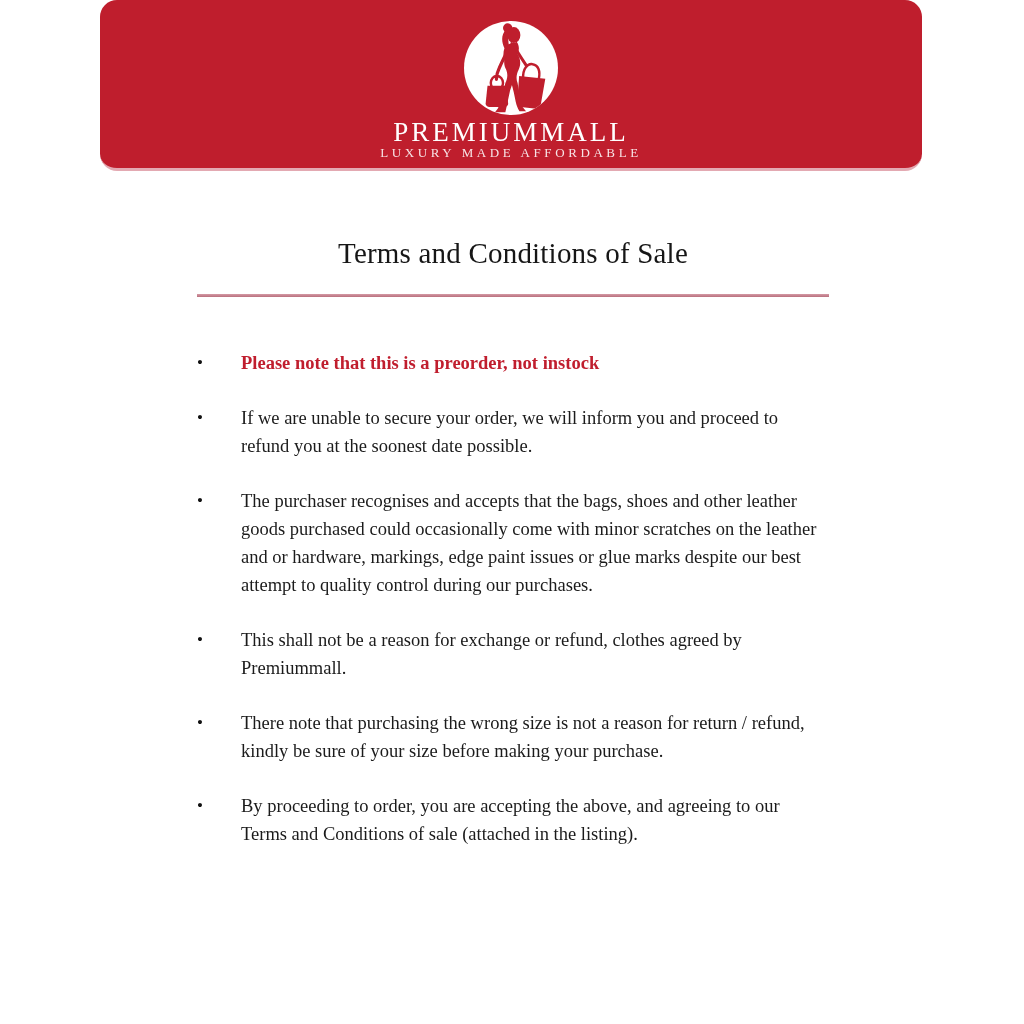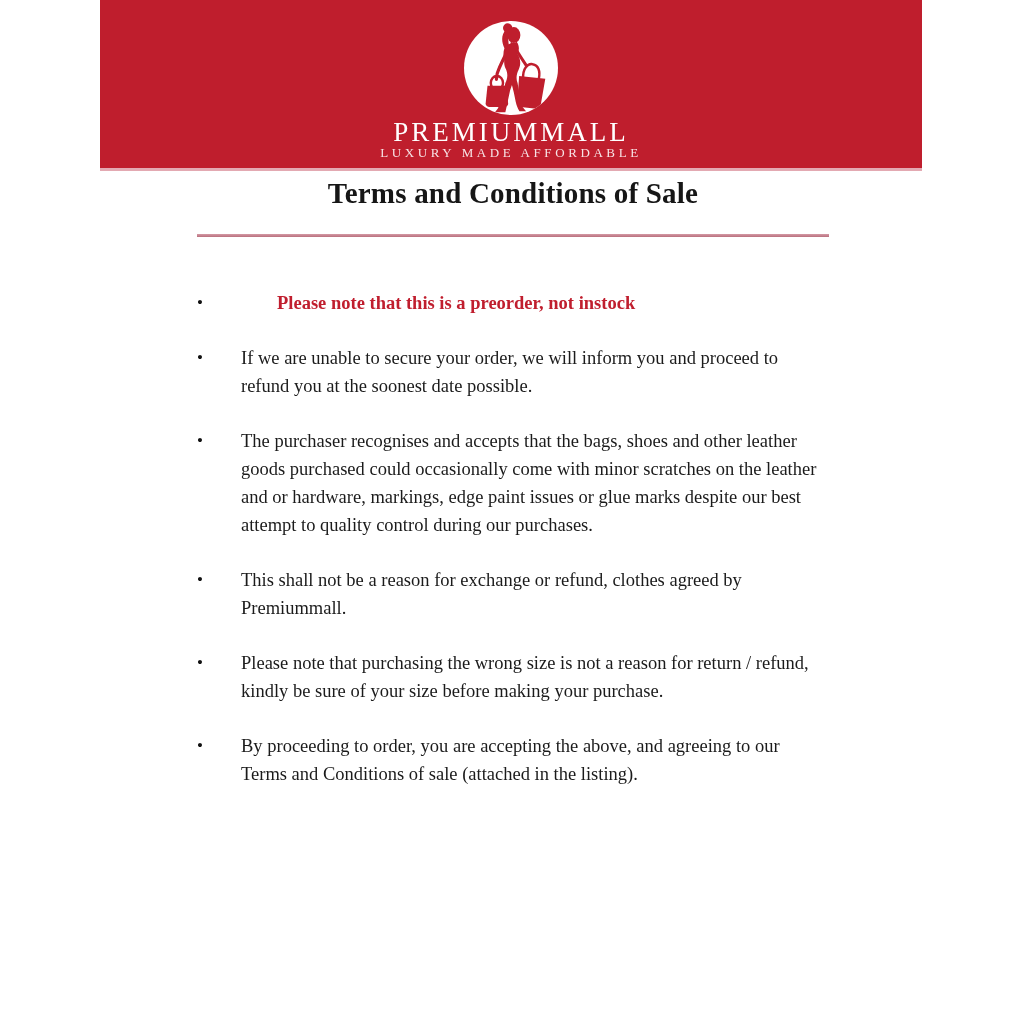--- a/index.html
+++ b/index.html
@@ -15,20 +15,21 @@
   
   .banner {
     position: absolute;
     left: 100px; top: 0;
     width: 822px; height: 171px;
     background: #BF1E2D;
     border-bottom: 3px solid #E3A9B2;
     display: flex;
     flex-direction: column;
     align-items: center;
+    border-radius: 17px;
   }
   .logo-circle {
     margin-top: 21px;
     width: 94px; height: 94px;
     border-radius: 50%;
     background: #ffffff;
     overflow: hidden;
     flex: 0 0 auto;
   }
   .logo-circle svg { display: block; width: 94px; height: 94px; }
@@ -49,23 +50,24 @@
     white-space: nowrap;
   }
 
   
   .content {
     position: absolute;
     left: 197px; top: 174px;
     width: 632px;
   }
   .doc-title {
+    margin-top: 60px;
     text-align: center;
     font-size: 29px;
-    font-weight: 700;
+    font-weight: 400;
     line-height: 38px;
     color: #161616;
     letter-spacing: 0.2px;
   }
   .title-divider {
     margin-top: 22px;
     height: 3px;
     width: 100%;
     background: linear-gradient(#D49AA5, #B96F7D);
     border: none;
@@ -82,21 +84,20 @@
   .term-bullet {
     flex: 0 0 44px;
     font-size: 17px;
     line-height: 28px;
     color: #111;
   }
   .term-text { flex: 1 1 auto; max-width: 590px; }
   .lead-red {
     color: #C01E2E;
     font-weight: 700;
-    margin-left: 36px;
   }
 </style>
 </head>
 <body>
 
 <div class="page">
 
   <header class="banner">
     <div class="logo-circle">
       <svg viewBox="0 0 100 100" aria-hidden="true">
@@ -171,21 +172,21 @@
       <div class="term-item">
         <span class="term-bullet">•</span>
         <div class="term-text">
           <div>This shall not be a reason for exchange or refund, clothes agreed by Premiummall.</div>
         </div>
       </div>
 
       <div class="term-item">
         <span class="term-bullet">•</span>
         <div class="term-text">
-          <div>Please note that purchasing the wrong size is not a reason for return / refund, kindly be sure of your size before making your purchase.</div>
+          <div>There note that purchasing the wrong size is not a reason for return / refund, kindly be sure of your size before making your purchase.</div>
         </div>
       </div>
 
       <div class="term-item">
         <span class="term-bullet">•</span>
         <div class="term-text">
           <div>By proceeding to order, you are accepting the above, and agreeing to our Terms and Conditions of sale (attached in the listing).</div>
         </div>
       </div>
 

